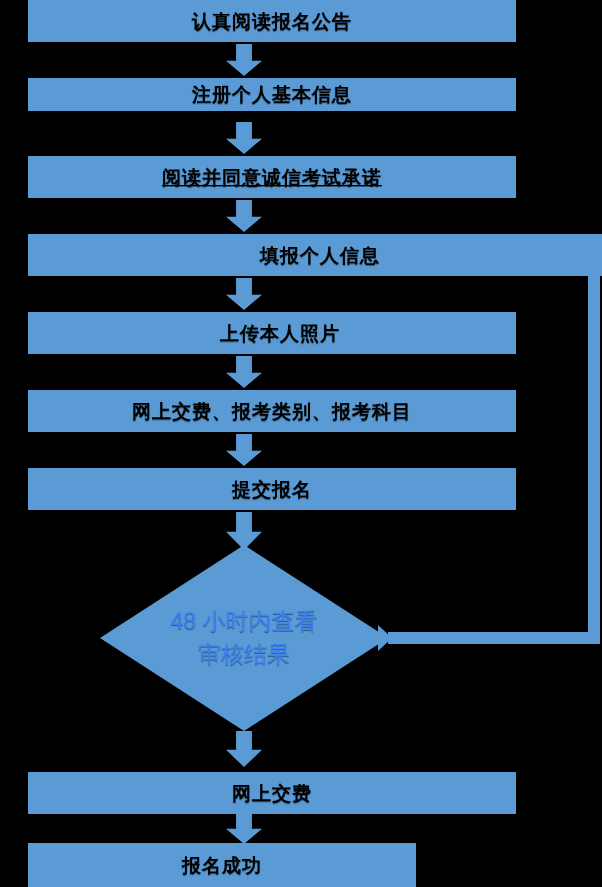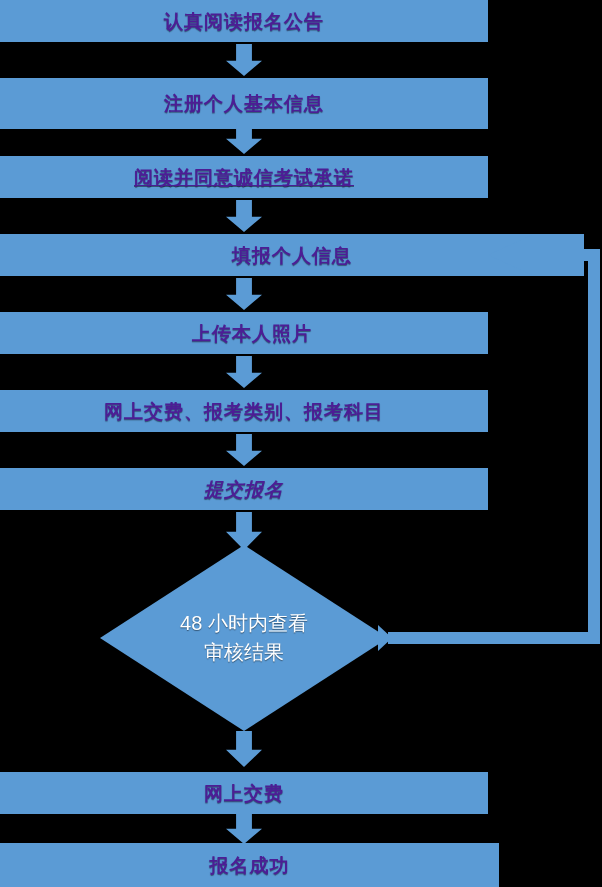--- a/index.html
+++ b/index.html
@@ -14,50 +14,51 @@
   #flow-root {
     position: relative;
     width: 602px;
     height: 887px;
     background: #000000;
     overflow: hidden;
   }
   .proc-box {
     position: absolute;
     background: #5B9BD5;
-    color: #4c1d95;
+    color: #000000;
     display: flex;
     align-items: center;
     justify-content: center;
     font-size: 19px;
     font-weight: bold;
     letter-spacing: 1px;
     line-height: 1;
     text-shadow: 0 1px 1px rgba(0,0,0,0.45);
     box-sizing: border-box;
     white-space: nowrap;
+    margin-left: 28px;
   }
   .diamond-wrap {
     position: absolute;
     display: flex;
     align-items: center;
     justify-content: center;
   }
   .diamond-shape {
     position: absolute;
     inset: 0;
     background: #5B9BD5;
     -webkit-clip-path: polygon(50% 0%, 100% 50%, 50% 100%, 0% 50%);
     clip-path: polygon(50% 0%, 100% 50%, 50% 100%, 0% 50%);
   }
   .diamond-label {
     position: relative;
     z-index: 2;
-    color: #ffffff;
-    font-size: 20px;
+    color: #3b82f6;
+    font-size: 23px;
     line-height: 1.45;
     text-align: center;
     text-shadow: 0 1px 1px rgba(0,0,0,0.45);
     white-space: pre-line;
   }
   
   .arrow-down {
     position: absolute;
     background: #5B9BD5;
     -webkit-clip-path: polygon(28% 0%, 72% 0%, 72% 52%, 100% 52%, 50% 100%, 0% 52%, 28% 52%);
@@ -84,21 +85,21 @@
 </head>
 <body>
 
 <div id="flow-root">
 
   <div class="proc-box" style="left:0px; top:0px; width:488px; height:42px;">
     <span>认真阅读报名公告</span>
   </div>
   <div class="arrow-down" style="left:226px; top:44px; width:36px; height:32px;"></div>
 
-  <div class="proc-box" style="left:0px; top:78px; width:488px; height:51px;">
+  <div class="proc-box" style="left:0px; top:78px; width:488px; height:33px;">
     <span>注册个人基本信息</span>
   </div>
   <div class="arrow-down" style="left:226px; top:122px; width:36px; height:32px;"></div>
 
   <div class="proc-box" style="left:0px; top:156px; width:488px; height:42px;text-decoration:underline;">
     <span>阅读并同意诚信考试承诺</span>
   </div>
   <div class="arrow-down" style="left:226px; top:200px; width:36px; height:32px;"></div>
 
   <div class="proc-box" style="left:0px; top:234px; width:584px; height:42px;text-align:center;">
@@ -109,38 +110,38 @@
   <div class="proc-box" style="left:0px; top:312px; width:488px; height:42px;padding-left:16px;">
     <span>上传本人照片</span>
   </div>
   <div class="arrow-down" style="left:226px; top:356px; width:36px; height:32px;"></div>
 
   <div class="proc-box" style="left:0px; top:390px; width:488px; height:42px;">
     <span>网上交费、报考类别、报考科目</span>
   </div>
   <div class="arrow-down" style="left:226px; top:434px; width:36px; height:32px;"></div>
 
-  <div class="proc-box" style="left:0px; top:468px; width:488px; height:42px;font-style:italic;">
+  <div class="proc-box" style="left:0px; top:468px; width:488px; height:42px;">
     <span>提交报名</span>
   </div>
   <div class="arrow-down" style="left:226px; top:512px; width:36px; height:38px;"></div>
 
   <div class="diamond-wrap" style="left:100px; top:545px; width:288px; height:186px;">
     <div class="diamond-shape"></div>
     <div class="diamond-label">48 小时内查看
 审核结果</div>
   </div>
   <div class="arrow-down" style="left:226px; top:731px; width:36px; height:36px;"></div>
 
   <div class="proc-box" style="left:0px; top:772px; width:488px; height:42px;">
     <span>网上交费</span>
   </div>
   <div class="arrow-down" style="left:226px; top:812px; width:36px; height:32px;"></div>
 
-  <div class="proc-box" style="left:0px; top:843px; width:499px; height:44px;">
+  <div class="proc-box" style="left:0px; top:843px; width:388px; height:44px;">
     <span>报名成功</span>
   </div>
 
   <div class="loop-tail-head" style="left:378px; top:625px; width:14px; height:26px;"></div>
   <div class="loop-seg" style="left:388px; top:632px; width:212px; height:12px;"></div>
   <div class="loop-seg" style="left:588px; top:249px; width:12px; height:390px;"></div>
   <div class="loop-seg" style="left:530px; top:249px; width:64px; height:12px;"></div>
   <div class="loop-arrow-head" style="left:488px; top:235px; width:44px; height:40px;"></div>
 
 </div>

